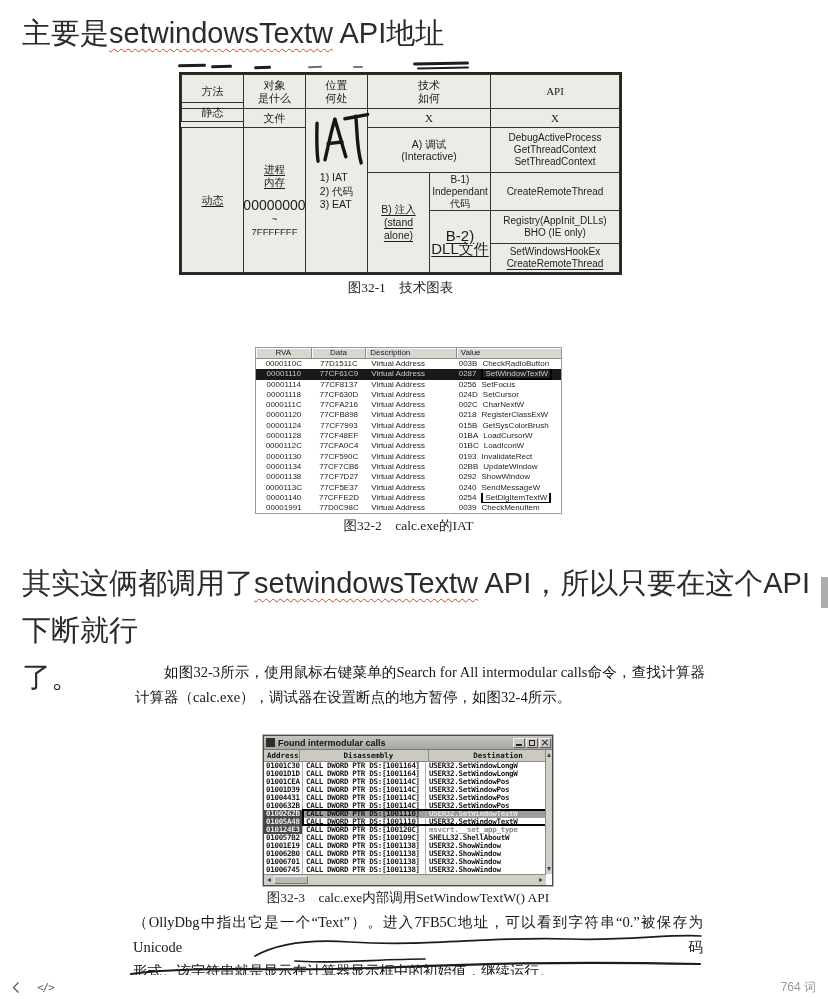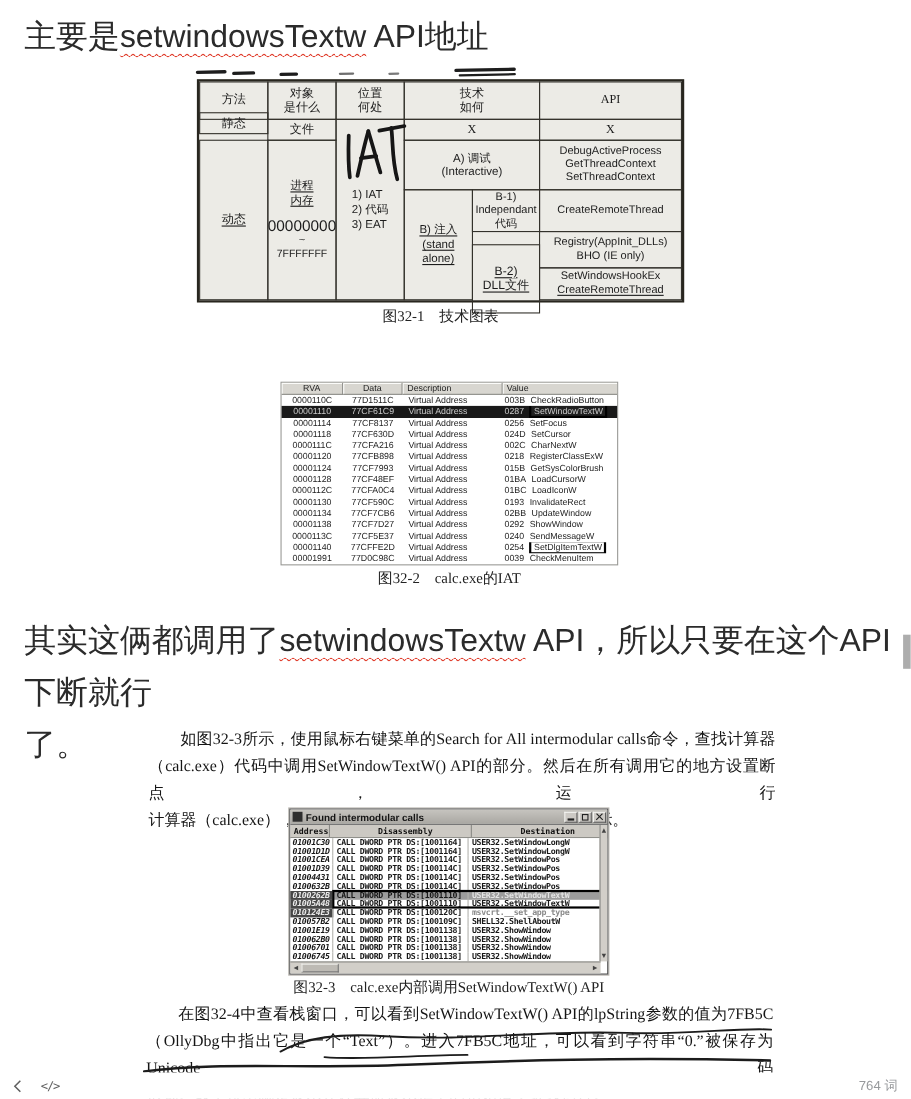--- a/index.html
+++ b/index.html
@@ -73,21 +73,21 @@
   .tbtn .x1,.tbtn .x2 { position:absolute; left:1px; top:3px; width:8px; height:1.4px; background:#222; }
   .tbtn .x1 { transform:rotate(45deg);} .tbtn .x2 { transform:rotate(-45deg);}
   #olly-head { display:flex; height:12px; background:#ccc9c3; border-bottom:1px solid #8a8a86;gap:41px; }
   .ohc { font-size:7.5px; font-weight:bold; line-height:11px; color:#111; padding-left:3px;
          border-right:1px solid #8a8a86; }
   .ohc.a{width:39px;} .ohc.d{width:123px;} .ohc.t{width:114px; border-right:none;}
   #olly-rows { position:relative; height:112px; background:#fff; }
   .orow { display:flex; height:8px; font-size:7.5px; font-weight:bold; line-height:8px;
           color:#161616; letter-spacing:-0.3px; }
   .oc { overflow:hidden; white-space:nowrap; border-right:1px solid #b3b3af; }
-  .oc.a { width:39px; padding-left:2px;font-style:italic; }
+  .oc.a { width:39px; padding-left:2px; }
   .oc.d { width:123px; padding-left:3px; }
   .oc.t { width:114px; padding-left:3px; border-right:none; }
   .orow.sel { background:#9c9c9c; }
   .orow.sel .oc.t { color:#e4e4e4; }
   .orow .oc.a.inv { background:#474747; color:#ececec; }
   .orow.dim .oc.t { color:#8a8a8a; }
   #olly-box { position:absolute; left:38px; top:47px; width:246px; height:17px;
               border:2px solid #000; pointer-events:none; }
   #olly-vscroll { position:absolute; right:0; top:14px; width:7px; height:124px;
                   background:#d2cfc9; border-left:1px solid #8a8a86; }
@@ -172,21 +172,21 @@
 
       <div class="c1 en" style="left:186px;top:98px;width:63px;height:101px;font-size:10.5px;line-height:13px;">
         <span class="ul">B) 注入</span>
         <span class="ul">(stand</span>
         <span class="ul">alone)</span>
       </div>
       <div class="c1 en" style="left:248px;top:98px;width:62px;height:39px;">B-1)
 Independant
 代码</div>
       <div class="c1 en" style="left:309px;top:98px;width:130px;height:39px;">CreateRemoteThread</div>
-      <div class="c1 en" style="left:248px;top:148px;width:62px;height:63px;font-size:11px;line-height:13px;">
+      <div class="c1 en" style="left:248px;top:136px;width:62px;height:63px;font-size:15px;line-height:13px;">
         <span class="ul">B-2)</span>
         <span class="ul">DLL文件</span>
       </div>
       <div class="c1 en" style="left:309px;top:136px;width:130px;height:34px;">Registry(AppInit_DLLs)
 BHO (IE only)</div>
       <div class="c1 en" style="left:309px;top:169px;width:130px;height:30px;">
         <span>SetWindowsHookEx</span>
         <span class="ul">CreateRemoteThread</span>
       </div>
 
@@ -309,21 +309,20 @@
   </div>
 
   <div class="heading" id="heading2" style="top:560px;width:790px;">
     <div class="hline"><span>其实这俩都调用了</span><span class="squig">setwindowsTextw</span><span> API，所以只要在这个API下断就行</span></div>
     <div class="hline">了。</div>
   </div>
 
   <div id="fig3">
     <div class="bookp" style="left:5px;top:5px;">
       <div class="bl first">如图32-3所示，使用鼠标右键菜单的Search for All intermodular calls命令，查找计算器</div>
-      <div class="bl">（calc.exe）代码中调用SetWindowTextW() API的部分。然后在所有调用它的地方设置断点，运行</div>
       <div class="bl last">计算器（calc.exe），调试器在设置断点的地方暂停，如图32-4所示。</div>
     </div>
 
     <div id="olly">
       <div id="olly-title">
         <div id="olly-icon"></div>
         <div id="olly-title-text">Found intermodular calls</div>
         <div class="tbtn">
             <div class="bar"></div>
           </div>
@@ -420,21 +419,20 @@
       <div id="olly-hscroll">
         <div class="harrow lt"></div>
         <div id="olly-hthumb"></div>
         <div class="harrow rt"></div>
       </div>
     </div>
 
     <div class="figcap" style="left:133px;top:234px;width:290px;white-space:nowrap;">图32-3　calc.exe内部调用SetWindowTextW() API</div>
 
     <div class="bookp" style="left:3px;top:255px;">
-      <div class="bl first">在图32-4中查看栈窗口，可以看到SetWindowTextW() API的lpString参数的值为7FB5C</div>
       <div class="bl">（OllyDbg中指出它是一个“Text”）。进入7FB5C地址，可以看到字符串“0.”被保存为Unicode码</div>
       <div class="bl last">形式。该字符串就是显示在计算器显示框中的初始值，继续运行。</div>
     </div>
 
     <svg id="ink" width="573" height="344" viewBox="0 0 573 344">
       <g stroke="#1c1c1c" fill="none" stroke-linecap="round">
         <path stroke-width="1.7" d="M125,301 C148,288 178,284 220,287 C300,292 360,281 440,284 C495,286 540,279 571,281"></path>
         <path stroke-width="1.7" d="M165,306 C200,309 250,304 295,304"></path>
         <path stroke-width="2.2" d="M1,319 C70,310 140,317 240,313 C340,309 430,306 570,309"></path>
       </g>

